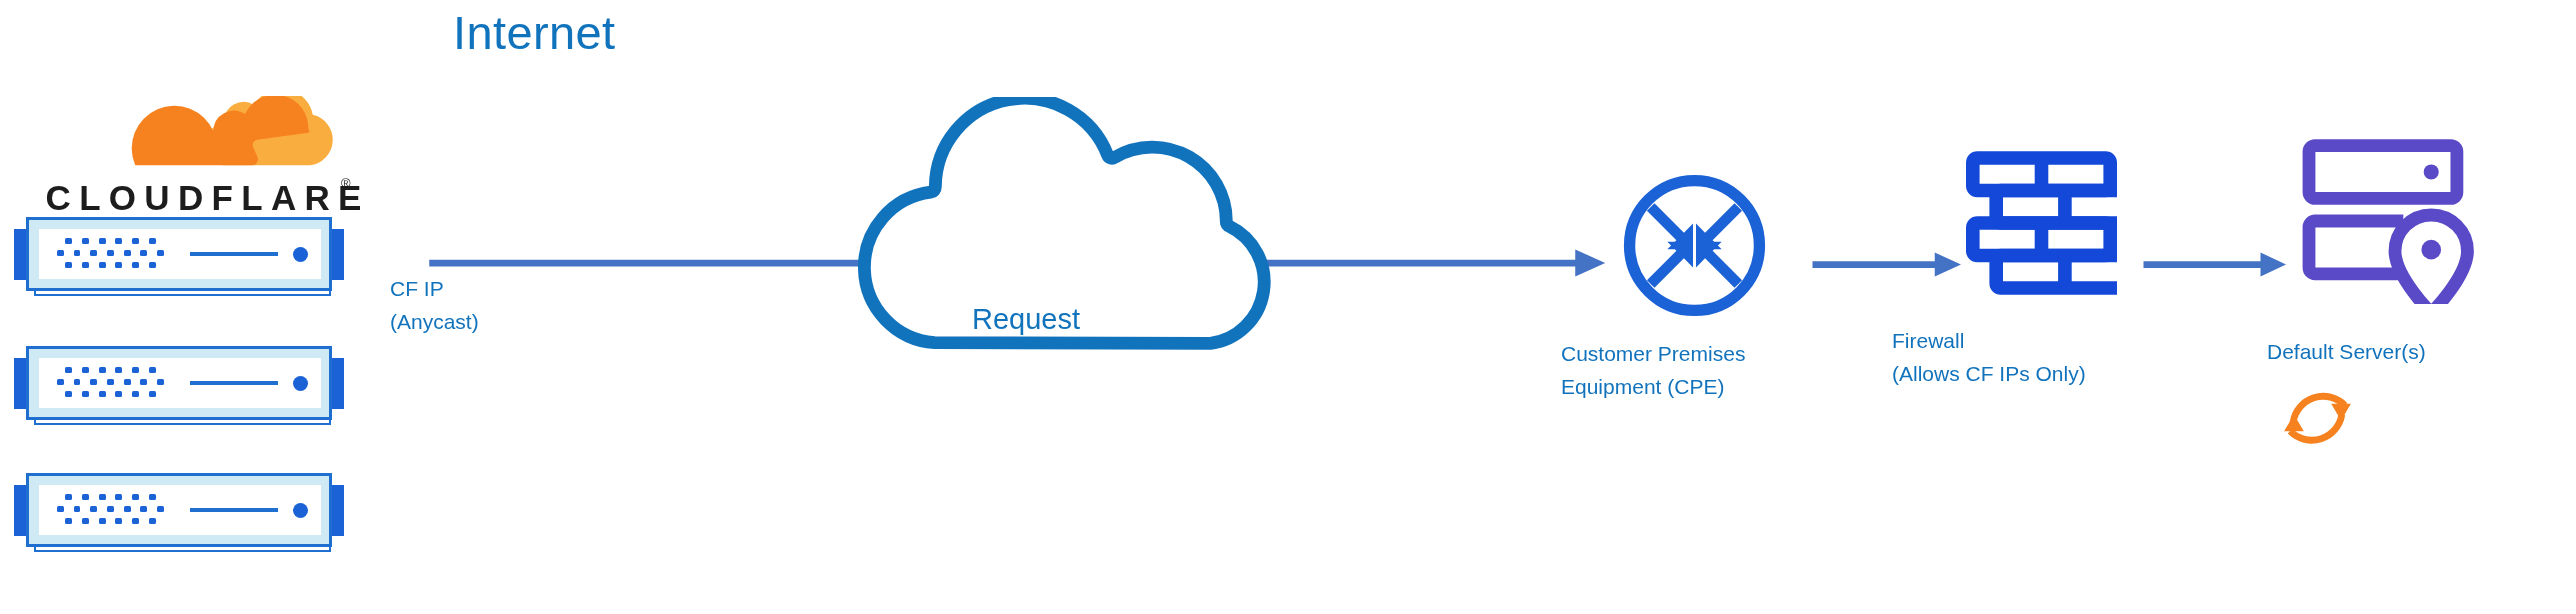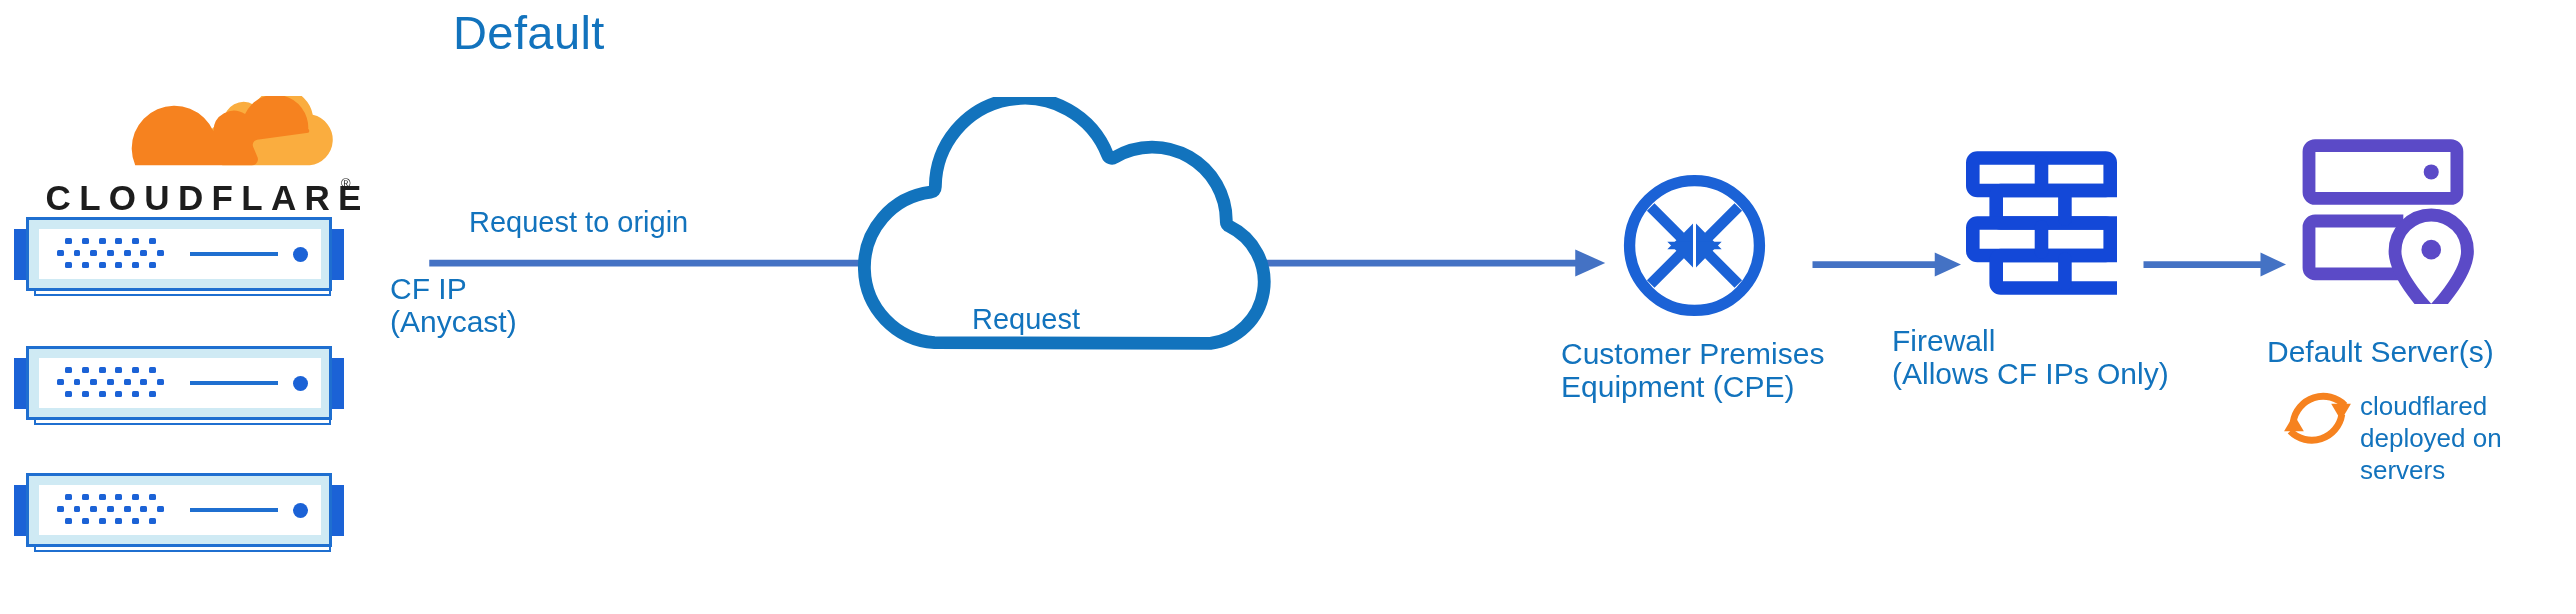--- a/index.html
+++ b/index.html
@@ -74,38 +74,38 @@
     position:absolute; left:151px; top:23.5px;
     width:88px; height:3.8px; background:#1f6fd0;
   }
   .rack-dot-big{
     position:absolute; left:254px; top:18px;
     width:15px; height:15px; border-radius:50%;
     background:#1b62d6;
   }
 
   
-  .lbl{ color:#1273bd; font-size:30px; line-height:33px; white-space:pre; }
+  .lbl{ color:#1273bd; font-size:21px; line-height:33px; white-space:pre; }
   #label-request-to-origin{ left:469px; top:206px; font-size:29px; }
   #label-cf-ip{ left:390px; top:272px; }
   #label-internet{ left:972px; top:303px; font-size:29px; }
   #label-cpe{ left:1561px; top:337px; width:318px; }
   #label-firewall{ left:1892px; top:324px; text-align:left; width:310px; }
   #label-origin{ left:2267px; top:335px; }
   #label-cloudflared{ left:2360px; top:390px; font-size:26px; line-height:32px; }
 
   
   .conn{ position:absolute; }
 </style>
 </head>
 <body>
 
 <div id="stage">
 
-  <div class="abs" id="diagram-title">Default</div>
+  <div class="abs" id="diagram-title">Internet</div>
 
   <div class="abs" id="cloudflare-logo">
     <svg width="227" height="79" viewBox="0 0 300 105" style="position:absolute;left:83px;top:-6px;">
       <path d="M232 92 h30 a34 34 0 0 0 4 -67 a42 42 0 0 0 -78 -13 a26 26 0 0 0 -40 22 a30 30 0 0 0 -2 58 z" fill="#faad3f"></path>
       <path d="M30 92 h155 a8 8 0 0 0 7 -12 l-5 -12 a7 7 0 0 1 5 -10 l68 -9 a3 3 0 0 0 0 -5 a44 44 0 0 0 -84 -20
                a27 27 0 0 0 -42 23 a31 31 0 0 0 -104 45 z" fill="#f6821f"></path>
     </svg>
     <div id="cf-wordmark">CLOUDFLARE</div>
     <div id="cf-reg">®</div>
   </div>
@@ -221,21 +221,20 @@
              a118 118 0 0 1 228 -42
              a6 6 0 0 0 9 3
              a98 98 0 0 1 148 85
              a6 6 0 0 0 4 6
              a82 82 0 0 1 -25 155
              z" fill="#ffffff" stroke="#1273bd" stroke-width="17" stroke-linejoin="round"></path>
   </svg>
 
   <div class="abs lbl" id="label-internet">Request</div>
 
-  <div class="abs lbl" id="label-request-to-origin">Request to origin</div>
   <div class="abs lbl" id="label-cf-ip">CF IP
 (Anycast)</div>
 
   <svg class="abs" style="left:1619px; top:170px;" width="151" height="151" viewBox="0 0 200 200">
     <circle cx="100" cy="100" r="86" fill="#ffffff" stroke="#1b62d6" stroke-width="15"></circle>
 
     <g fill="#1b62d6">
       <path d="M47 44 L86 83 L98 71 L98 105 L64 105 L76 93 L37 54 z"></path>
       <path d="M153 44 L114 83 L102 71 L102 105 L136 105 L124 93 L163 54 z"></path>
       <path d="M47 156 L86 117 L98 129 L98 95 L64 95 L76 107 L37 146 z"></path>
@@ -286,18 +285,15 @@
   <div class="abs lbl" id="label-origin">Default Server(s)</div>
 
   <svg class="abs" style="left:2278px; top:378px;" width="79" height="79" viewBox="0 0 104 104">
     <g fill="none" stroke="#f6821f" stroke-width="9" stroke-linecap="butt">
       <path d="M16 70 a40 40 0 0 0 68 -22"></path>
       <path d="M88 36 a40 40 0 0 0 -68 22"></path>
     </g>
     <polygon points="70,34 96,34 83,56" fill="#f6821f"></polygon>
     <polygon points="8,70 34,70 21,48" fill="#f6821f"></polygon>
   </svg>
-  <div class="abs lbl" id="label-cloudflared">cloudflared
-deployed on
-servers</div>
 
 </div>
 
 
 </body></html>

